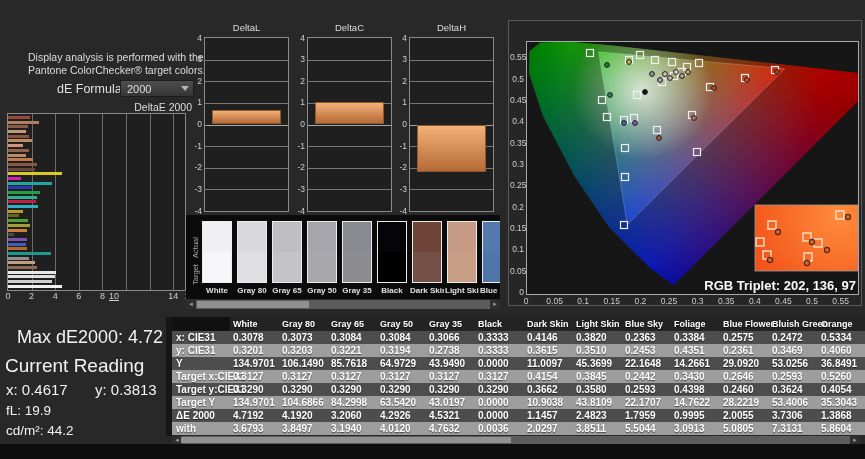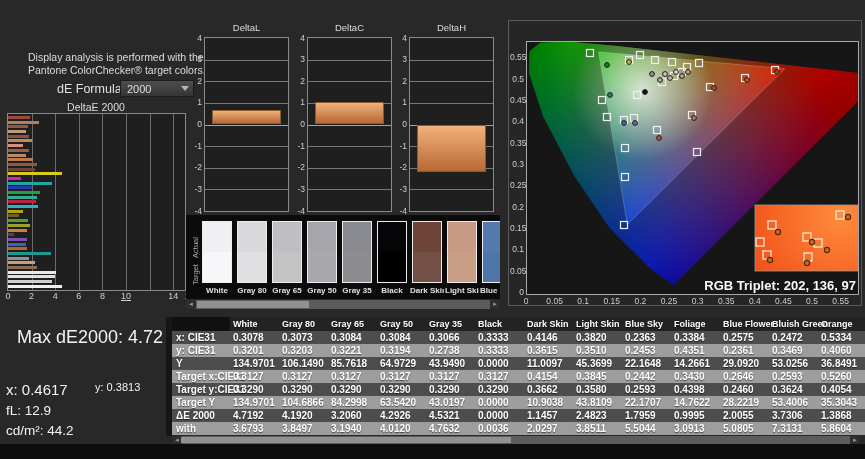--- a/index.html
+++ b/index.html
@@ -10,21 +10,21 @@
   
   #title{left:6px;top:10px;font-size:27px;font-weight:400;color:#ececec;}
   #subtitle{left:28px;top:51px;font-size:10.5px;line-height:13px;color:#dcdcdc;}
   #formula-row{left:57px;top:82px;font-size:12.5px;color:#e0e0e0;}
   #formula-dd{left:120px;top:80px;width:74px;height:17px;background:linear-gradient(#4e4e4e,#353535);
       border:1px solid #1c1c1c;font-size:11px;color:#ddd;line-height:16px;padding-left:6px;box-sizing:border-box;}
   #formula-dd .arr{position:absolute;right:4px;top:5px;width:0;height:0;border-left:4px solid transparent;
       border-right:4px solid transparent;border-top:5px solid #b5b5b5;}
 
   
-  #de-title{left:0;top:101px;width:192px;text-align:center;font-size:10.5px;color:#ddd;}
+  #de-title{left:0;top:101px;width:192px;text-align:right;font-size:10.5px;color:#ddd;}
   #de-plot{left:7px;top:113px;width:177px;height:176px;background:#1f1f1f;border:1px solid #8a8a8a;}
   .vline{position:absolute;top:0;bottom:0;width:1px;background:#6c6c6c;}
   #de-bars{position:absolute;left:0;top:2px;bottom:2px;right:0;display:flex;flex-direction:column;justify-content:space-between;}
   .de-bar{height:3px;}
   .de-xlab{position:absolute;top:291px;width:24px;margin-left:-12px;text-align:center;font-size:9px;color:#cfcfcf;}
 
   
   .mini-title{position:absolute;top:22px;width:85px;text-align:center;font-size:9.5px;color:#ddd;}
   .mini-plot{position:absolute;top:37px;width:83px;height:173px;background:#1f1f1f;border:1px solid #8a8a8a;}
   .hline{position:absolute;left:0;right:0;height:1px;background:#777;}
@@ -47,21 +47,21 @@
   #cie-title{position:absolute;left:0;top:3px;width:100%;text-align:center;font-size:10px;color:#ddd;}
   #cie-plot{position:absolute;left:17px;top:20px;width:331px;height:252px;background:#161616;border:1px solid #a8a8a8;}
   .cie-ylab{position:absolute;width:14px;text-align:right;font-size:8.5px;color:#cfcfcf;left:1px;}
   .cie-xlab{position:absolute;top:275px;width:30px;text-align:center;font-size:8.5px;color:#cfcfcf;}
 
   
   #stat-avg{left:0;top:305px;width:168px;text-align:center;font-size:18px;color:#f2f2f2;}
   #stat-max{left:0;top:327px;width:180px;text-align:center;font-size:18px;color:#f2f2f2;}
   #stat-cr{left:5px;top:355px;font-size:19px;color:#f2f2f2;}
   #stat-x{left:6px;top:381px;font-size:15px;color:#f2f2f2;}
-  #stat-y{left:95px;top:381px;font-size:11px;color:#f2f2f2;}
+  #stat-y{left:95px;top:381px;font-size:15px;color:#f2f2f2;}
   #stat-fl{left:6px;top:403px;font-size:13.5px;color:#f2f2f2;}
   #stat-cd{left:6px;top:423px;font-size:13.5px;color:#f2f2f2;}
 
   
   #tbl-gutter{left:166px;top:317px;width:6px;height:119px;background:#161616;}
   #tbl{left:172px;top:317px;font-size:10px;font-weight:bold;}
   .trow{display:flex;height:13px;line-height:13px;white-space:nowrap;}
   .trow.hdr{height:14px;line-height:14px;background:#232323;}
   .tcell{width:49px;flex:0 0 49px;padding-left:3px;box-sizing:border-box;overflow:visible;
          text-shadow:0 1px 1px rgba(0,0,0,0.55);color:#fff;}
@@ -138,21 +138,21 @@
         <div class="de-bar" style="background: rgb(208, 208, 208); width: 43.66px;"></div>
         <div class="de-bar" style="background: rgb(240, 240, 240); width: 53.69px;"></div>
       </div>
   </div>
   <div id="de-xlabels">
       <div class="abs de-xlab" style="left: 8px;">0</div>
       <div class="abs de-xlab" style="left: 31.6px;">2</div>
       <div class="abs de-xlab" style="left: 55.2px;">4</div>
       <div class="abs de-xlab" style="left: 78.8px;">6</div>
       <div class="abs de-xlab" style="left: 102.4px;">8</div>
-      <div class="abs de-xlab" style="left: 126px; text-decoration: underline;">10</div>
+      <div class="abs de-xlab" style="left: 114px; text-decoration: underline;">10</div>
       <div class="abs de-xlab" style="left: 149.6px; margin-left: 28px;">12</div>
       <div class="abs de-xlab" style="left: 173.2px;">14</div>
     </div>
 
   <div id="mini-charts">
       <div class="mini-title" style="left: 204px;">DeltaL</div>
       <div class="mini-plot" style="left: 204px;">
         <div class="hline" style="top: 21.625px;"></div>
         <div class="hline" style="top: 43.25px;"></div>
         <div class="hline" style="top: 64.875px;"></div>
@@ -398,23 +398,24 @@
         <div class="cie-xlab" style="left: 173.6px;">0.3</div>
         <div class="cie-xlab" style="left: 202.2px;">0.35</div>
         <div class="cie-xlab" style="left: 230.8px;">0.4</div>
         <div class="cie-xlab" style="left: 259.4px;">0.45</div>
         <div class="cie-xlab" style="left: 288px;">0.5</div>
         <div class="cie-xlab" style="left: 316.6px;">0.55</div>
       </div>
   </div>
 
   <div class="abs" id="stat-max">Max dE2000: 4.72</div>
+  <div class="abs" id="stat-cr">Current Reading</div>
   <div class="abs" id="stat-x">x: 0.4617</div>
   <div class="abs" id="stat-y">y: 0.3813</div>
-  <div class="abs" id="stat-fl">fL: 12.9</div>
+  <div class="abs" id="stat-fl">fL: 19.9</div>
   <div class="abs" id="stat-cd">cd/m²: 44.2</div>
 
   <div class="abs" id="tbl-gutter"></div>
   <div class="abs" id="tbl">
       <div class="trow hdr">
         <div class="tlabel"></div>
         <div class="tcell" style="font-size: 9px;">White</div>
         <div class="tcell" style="font-size: 9px;">Gray 80</div>
         <div class="tcell" style="font-size: 9px;">Gray 65</div>
         <div class="tcell" style="font-size: 9px;">Gray 50</div>

